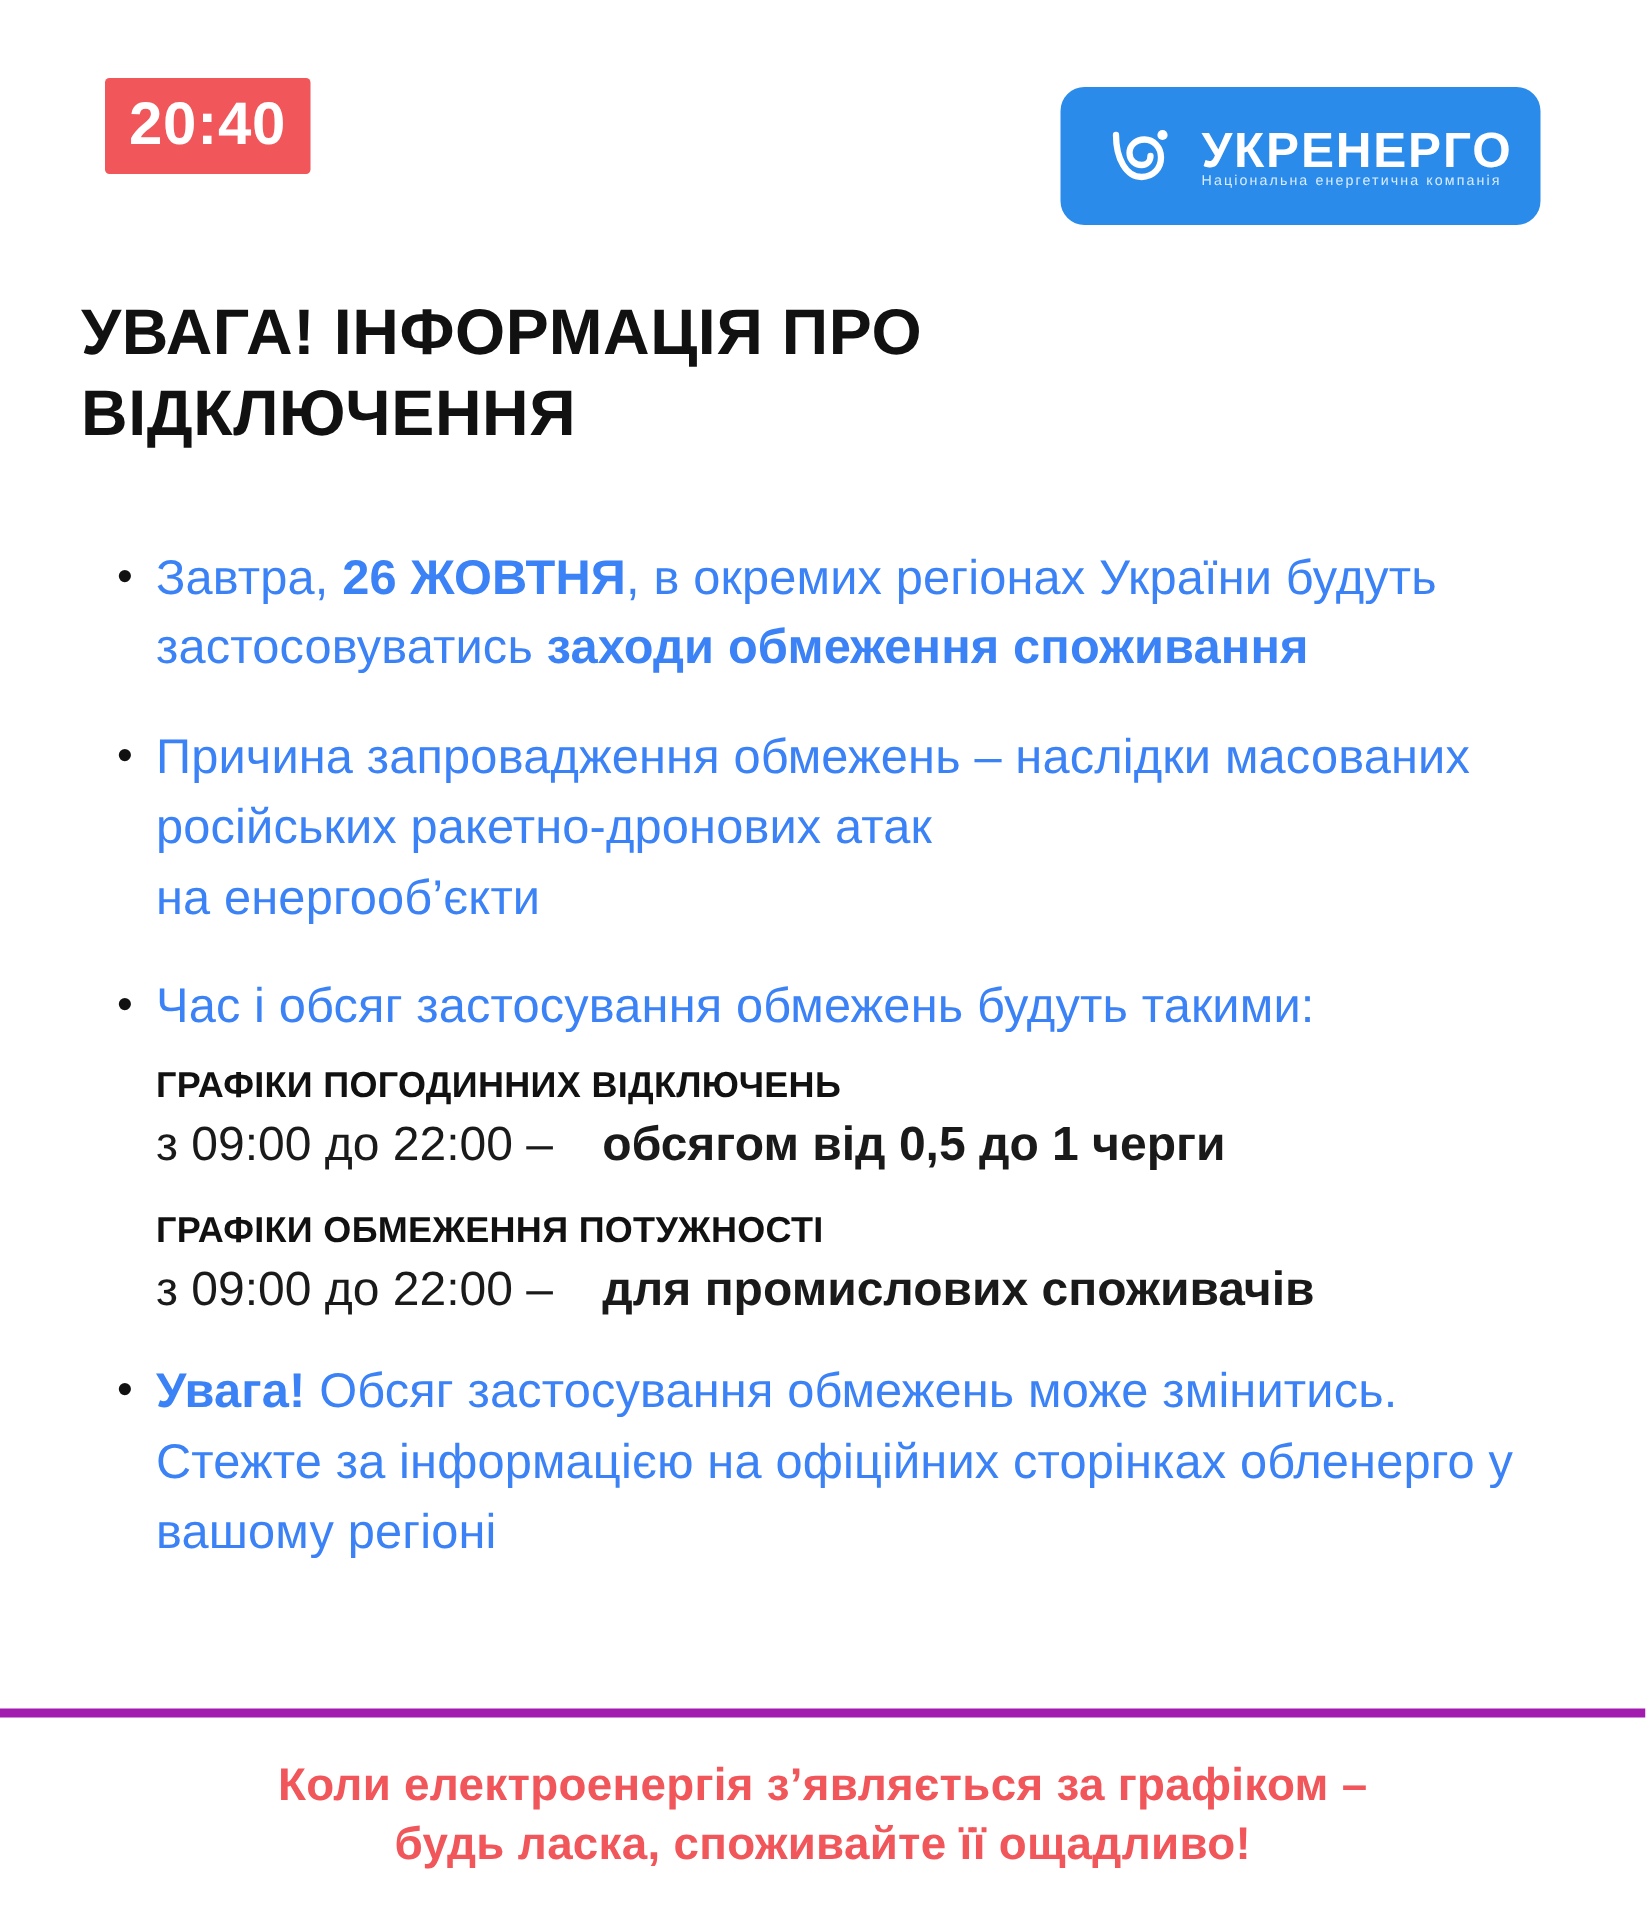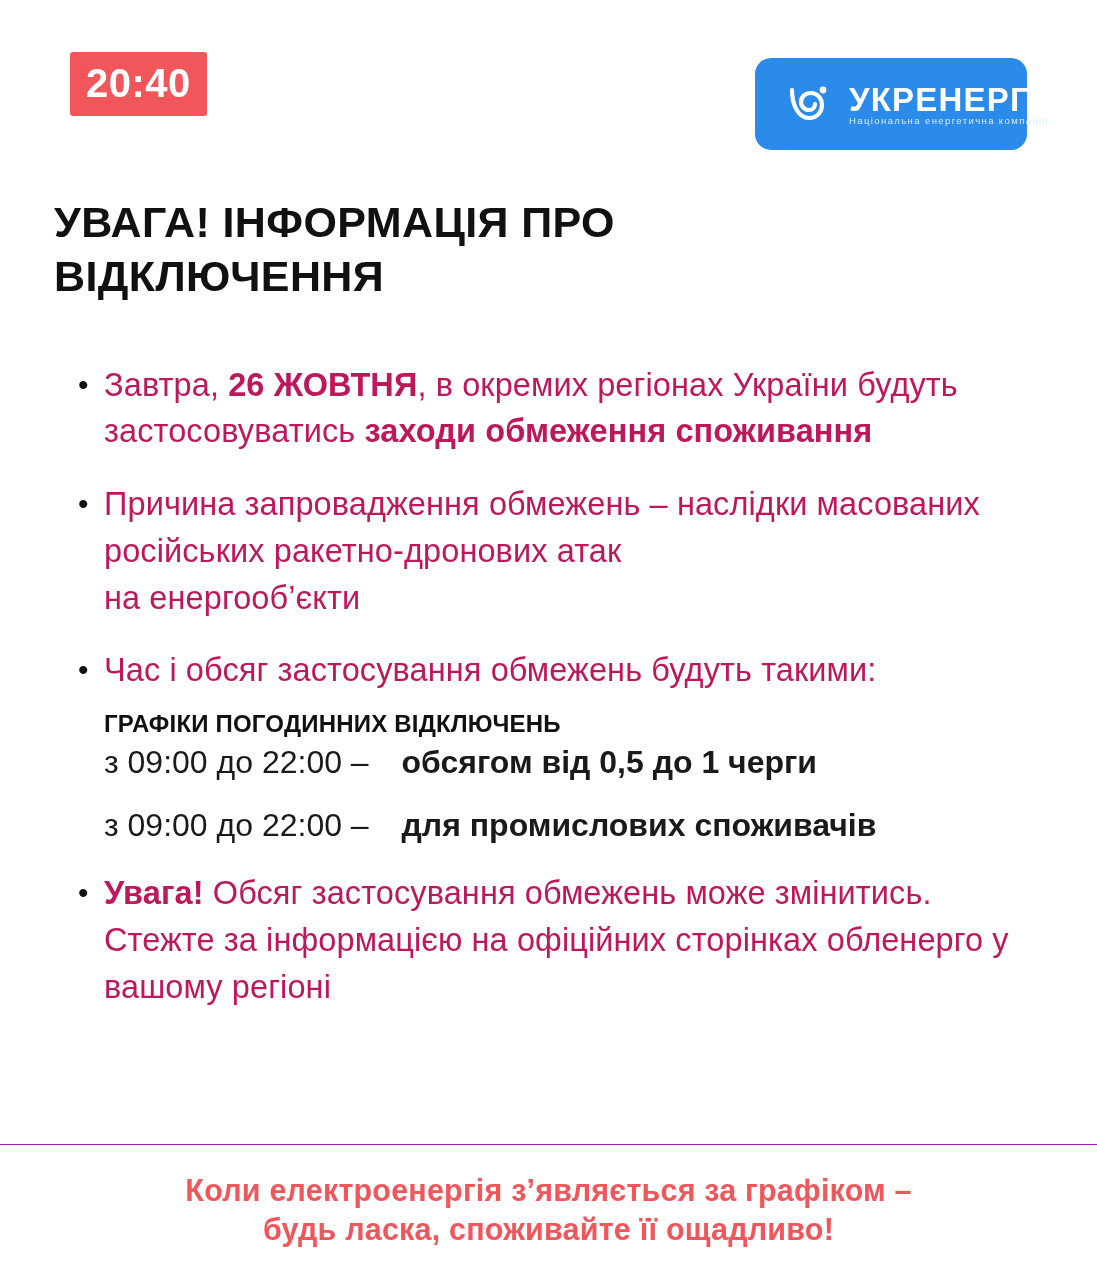--- a/index.html
+++ b/index.html
@@ -53,21 +53,21 @@
   .date-label {
     font-size: 36px;
     color: #1c1c1c;
     letter-spacing: 0.2px;
   }
 
   .logo {
     position: absolute;
     right: 70px;
     top: 58px;
-    width: 272px;
+    width: 320px;
     height: 92px;
     background: #2a8bea;
     border-radius: 16px;
     display: flex;
     align-items: center;
     justify-content: flex-start;
     padding-left: 24px;
     gap: 14px;
   }
 
@@ -130,21 +130,21 @@
     width: 26px;
     flex: 0 0 26px;
     font-size: 30px;
     line-height: 46px;
     color: #111111;
   }
 
   .bullet-text {
     font-size: 32.5px;
     line-height: 1.44;
-    color: #be185d;
+    color: #3b82f6;
     letter-spacing: 0.1px;
   }
 
   .bullet-text b { font-weight: bold; }
 
   
   .schedule {
     margin-top: 16px;
   }
 
@@ -162,21 +162,21 @@
     color: #1a1a1a;
   }
 
   .sched-line b { font-weight: bold; margin-left: 24px; }
 
   .sched-block:last-child .sched-line { margin-bottom: 0; }
 
   
   .footer {
     flex: 0 0 auto;
-    border-top: 1px solid #a21caf;
+    border-top: 6px solid #a21caf;
     background: #ffffff;
     padding: 26px 40px 30px 40px;
     text-align: center;
   }
 
   .footer-line {
     color: #f0565a;
     font-size: 30.5px;
     font-weight: bold;
     line-height: 1.3;
@@ -225,20 +225,21 @@
       <div class="bullet-dot">•</div>
       <div>
         <div class="bullet-text">Час і обсяг застосування обмежень будуть такими:</div>
 
         <div class="schedule">
           <div class="sched-block">
             <div class="sched-head">ГРАФІКИ ПОГОДИННИХ ВІДКЛЮЧЕНЬ</div>
             <div class="sched-line">з 09:00 до 22:00 – <b>обсягом від 0,5 до 1 черги</b></div>
           </div>
           <div class="sched-block">
+            <div class="sched-head">ГРАФІКИ ОБМЕЖЕННЯ ПОТУЖНОСТІ</div>
             <div class="sched-line">з 09:00 до 22:00 – <b>для промислових споживачів</b></div>
           </div>
         </div>
       </div>
     </div>
 
     <div class="bullet-row" style="margin-top:18px;">
       <div class="bullet-dot">•</div>
       <div class="bullet-text"><b>Увага!</b> Обсяг застосування обмежень може змінитись. Стежте за інформацією на офіційних сторінках обленерго у вашому регіоні</div>
     </div>

